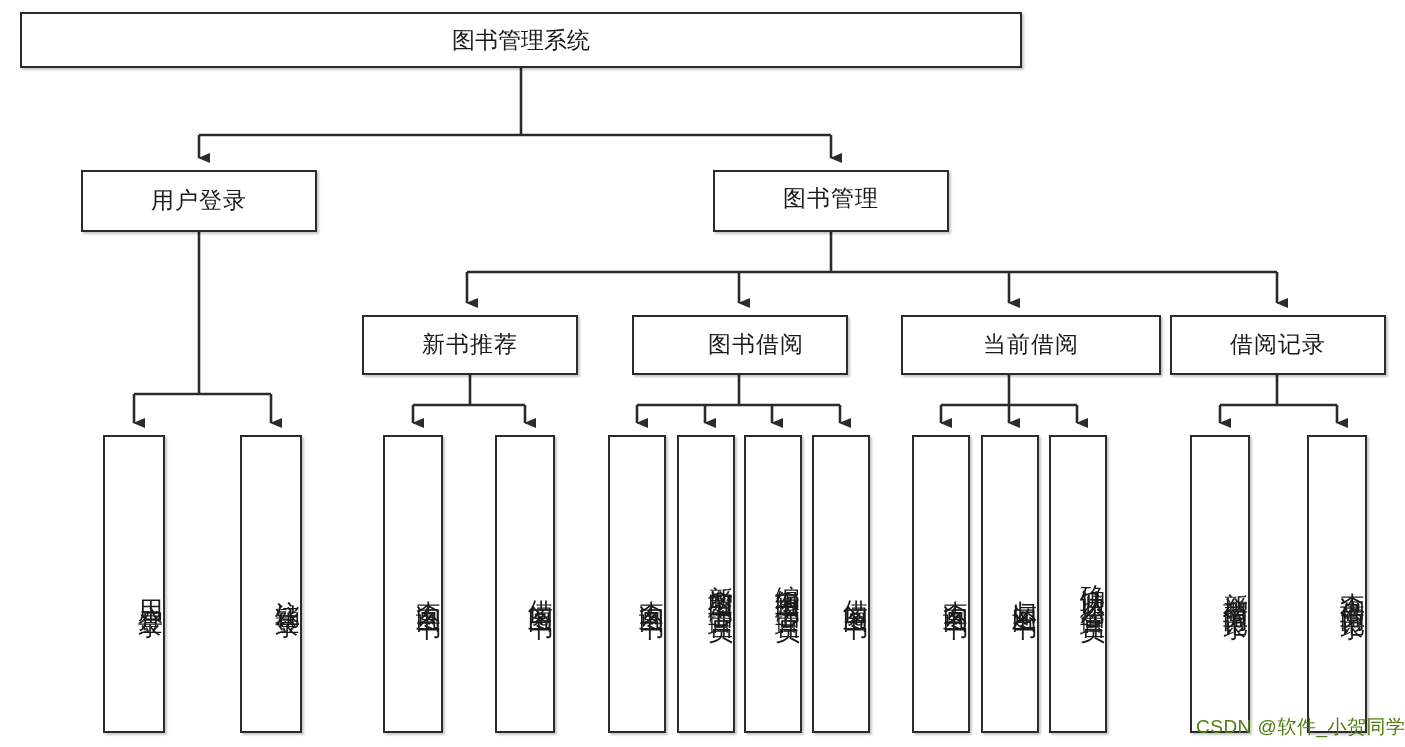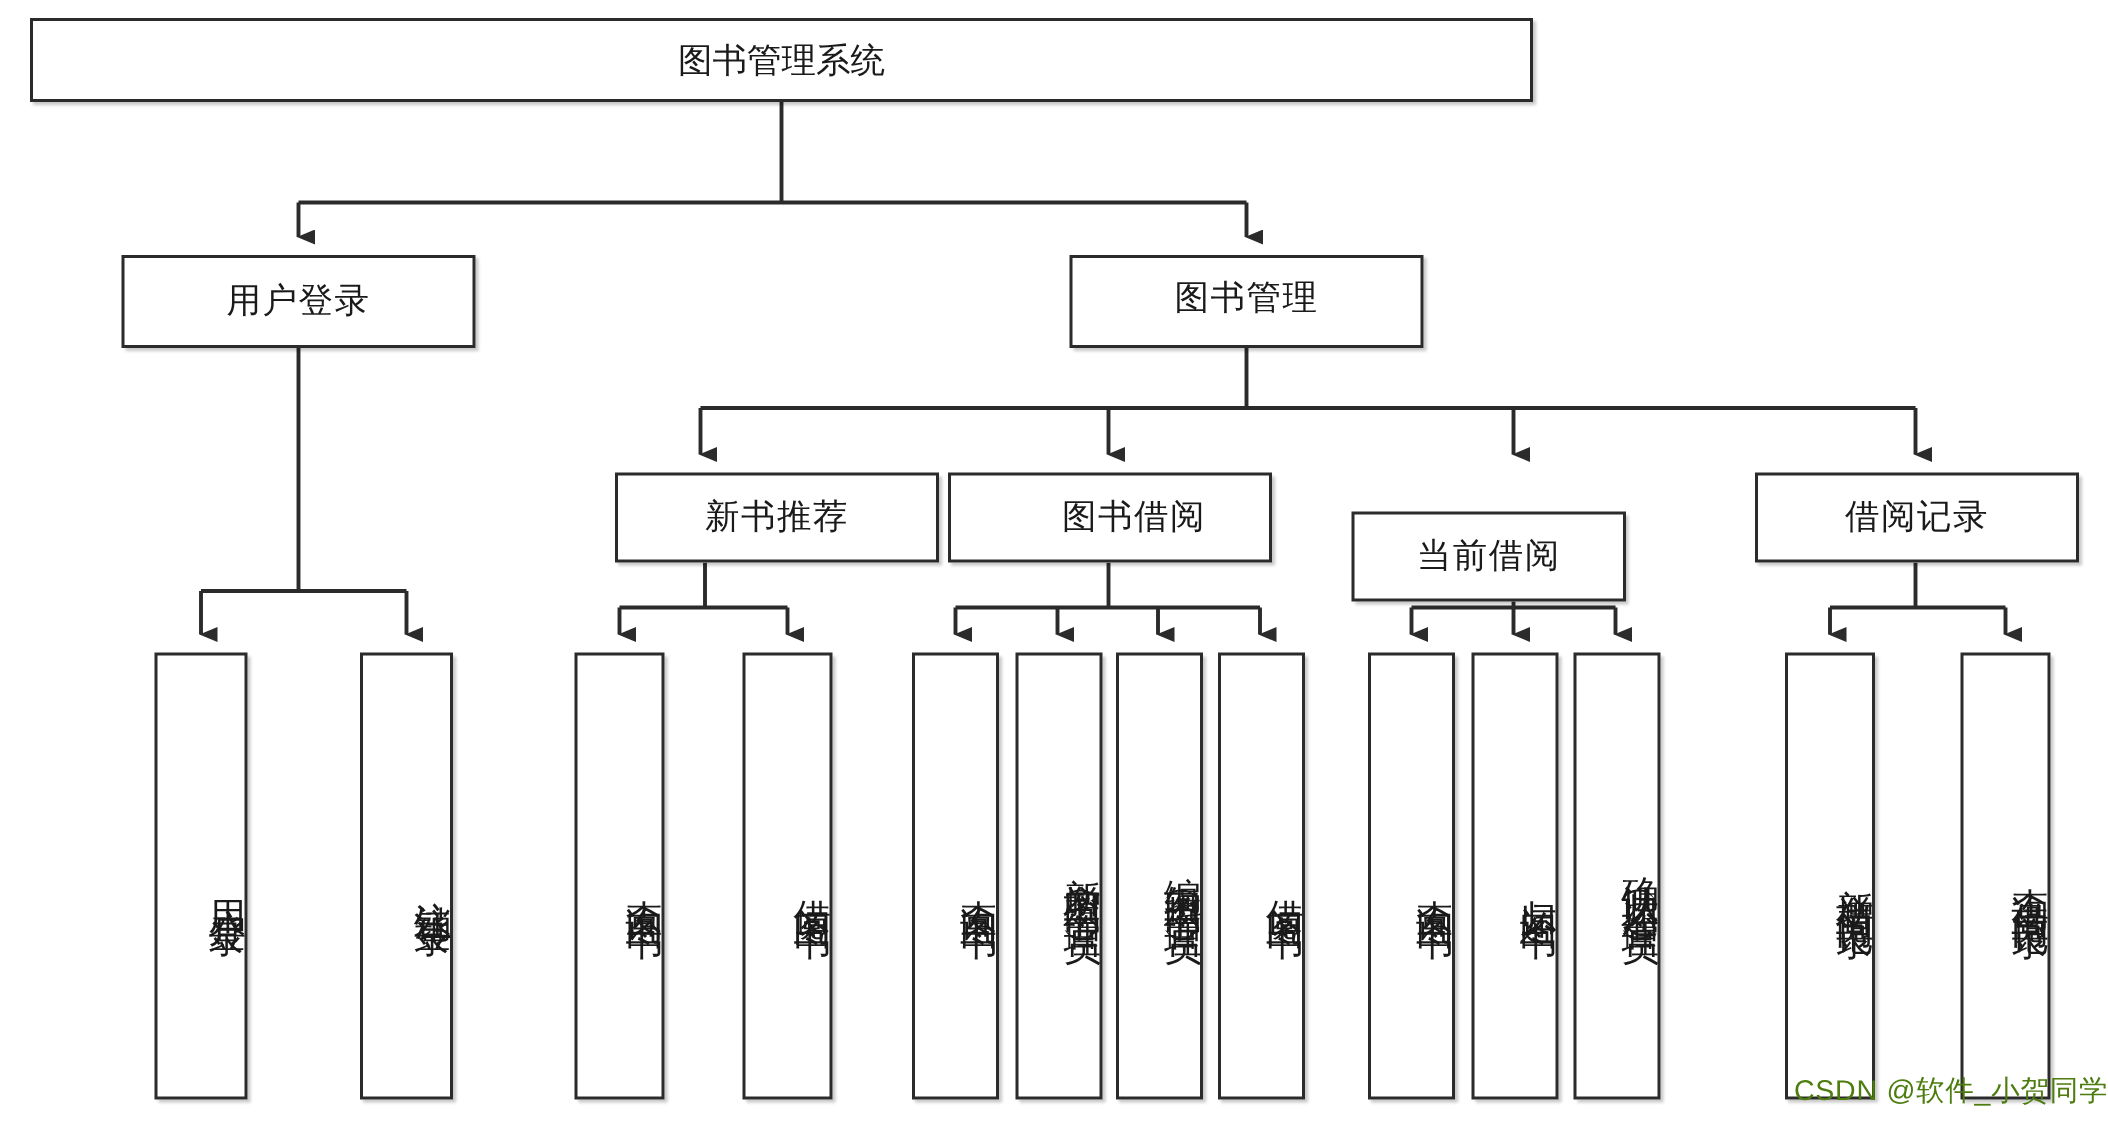--- a/index.html
+++ b/index.html
@@ -133,27 +133,27 @@
     <span>图书管理系统</span>
   </div>
 
   <div class="node horiz" style="left:81px; top:170px; width:236px; height:62px;">
     <span>用户登录</span>
   </div>
   <div class="node horiz" style="left:713px; top:170px; width:236px; height:62px;font-family:Liberation Mono, monospace;">
     <span>图书管理</span>
   </div>
 
-  <div class="node horiz" style="left:362px; top:315px; width:216px; height:60px;margin-left:48px;">
+  <div class="node horiz" style="left:362px; top:315px; width:216px; height:60px;">
     <span>新书推荐</span>
   </div>
   <div class="node horiz" style="left:632px; top:315px; width:216px; height:60px;padding-left:32px;">
     <span>图书借阅</span>
   </div>
-  <div class="node horiz" style="left:901px; top:315px; width:183px; height:60px;margin-top:26px;">
+  <div class="node horiz" style="left:901px; top:315px; width:260px; height:60px;">
     <span>当前借阅</span>
   </div>
   <div class="node horiz" style="left:1170px; top:315px; width:216px; height:60px;">
     <span>借阅记录</span>
   </div>
 
   <div class="node vert" style="left:103px; top:435px; width:62px; height:298px;">
     <span class="vert-label">用户登录</span>
   </div>
   <div class="node vert" style="left:240px; top:435px; width:62px; height:298px;">

